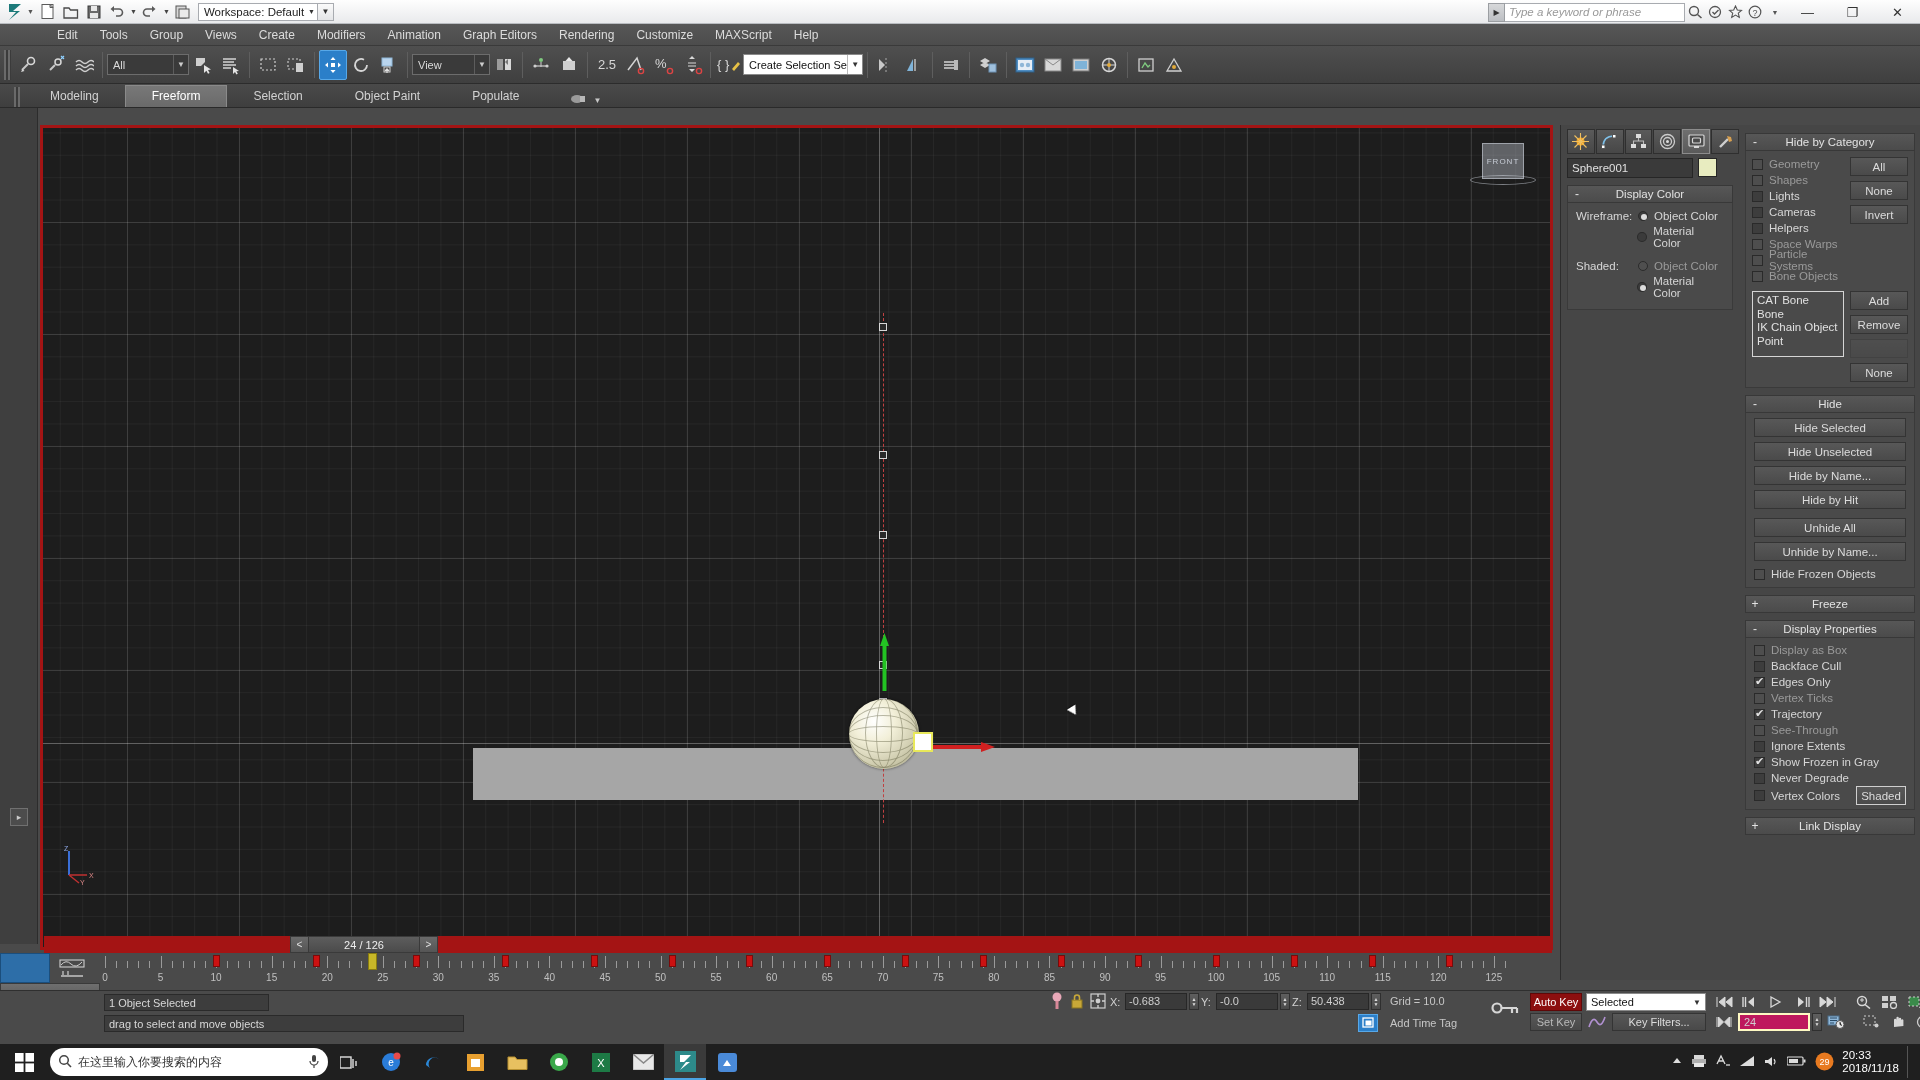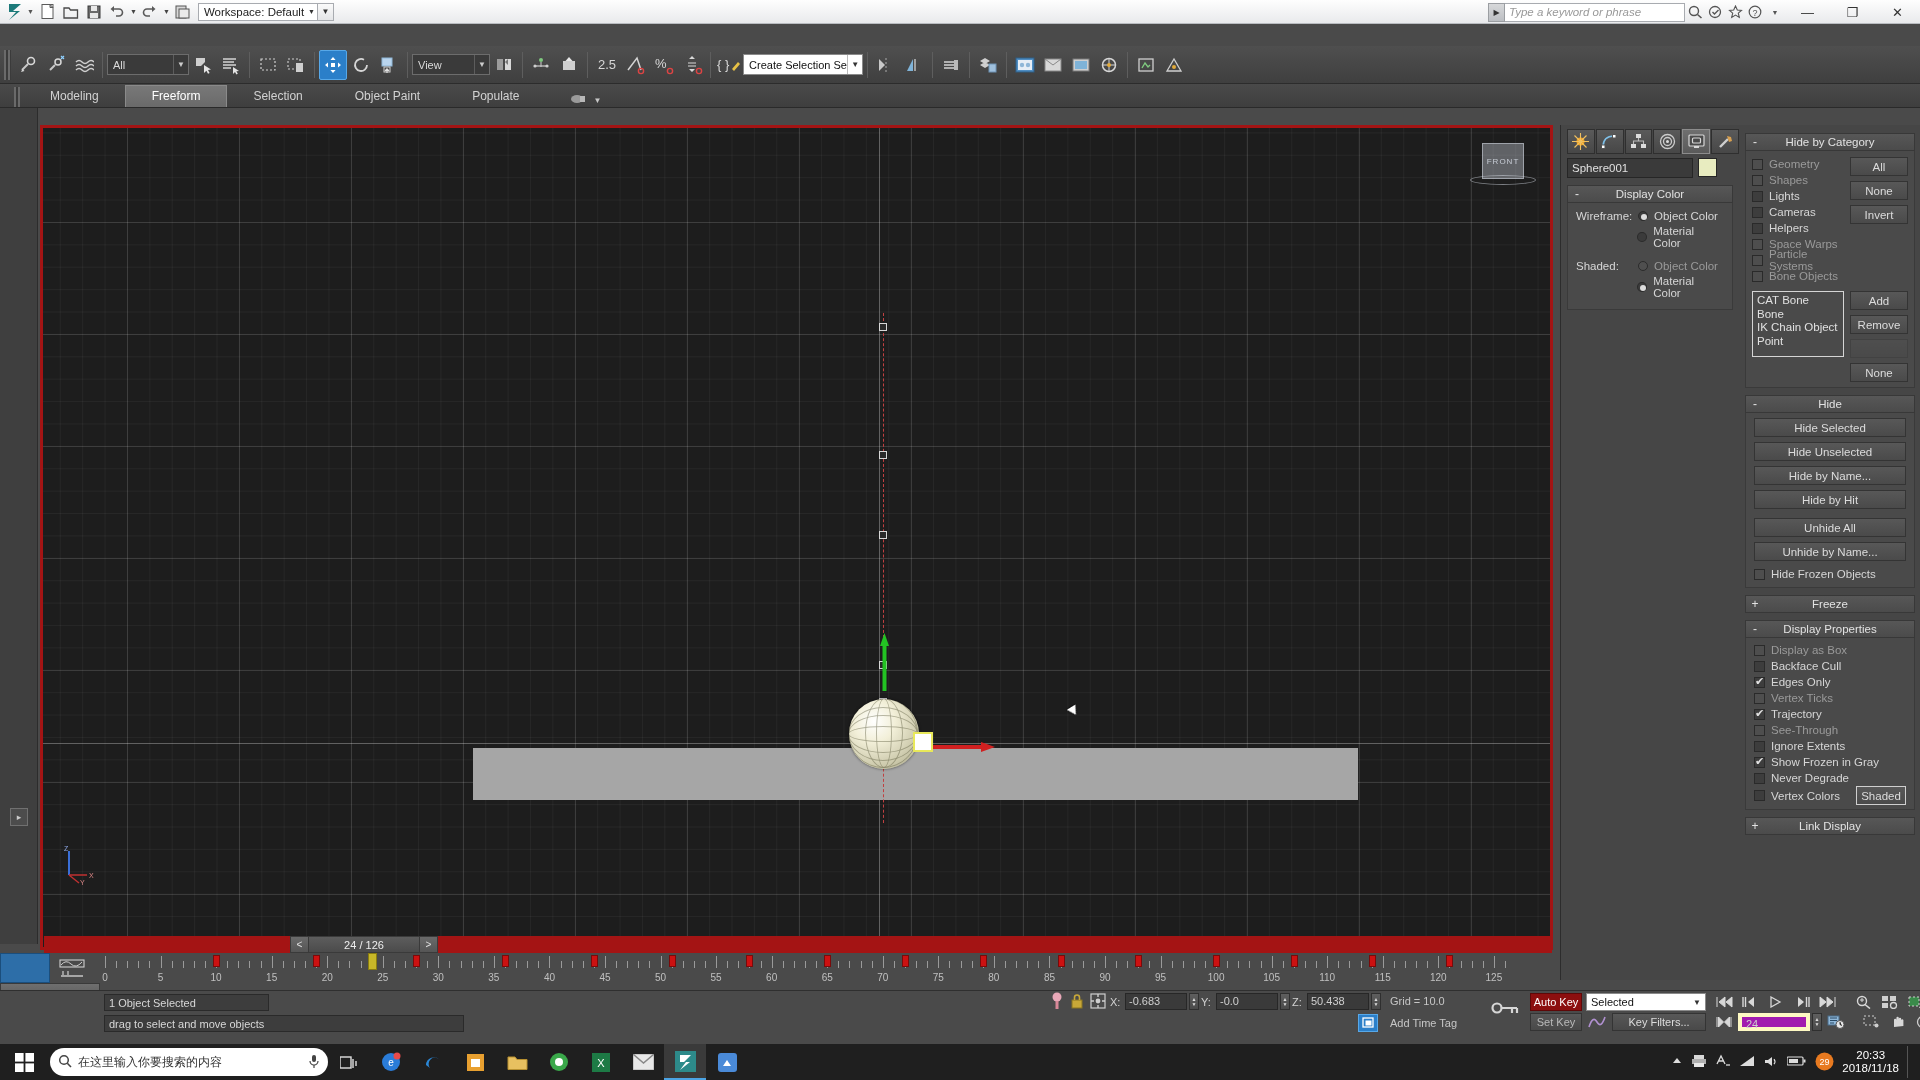--- a/index.html
+++ b/index.html
@@ -227,36 +227,36 @@
     padding-left:4px; }
   .keyfilters { position:absolute; left:1612px; top:22px; width:94px; height:18px;
     background:linear-gradient(#585858,#494949); border:1px solid #343434; color:#dcdcdc;
     font-size:11px; display:flex; align-items:center; justify-content:center; }
   .kf-curve { position:absolute; left:1586px; top:22px; width:22px; height:18px;
     display:flex; align-items:center; justify-content:center; }
   .playrow { position:absolute; left:1712px; top:1px; display:flex; gap:2px; }
   .playrow2 { position:absolute; left:1712px; top:21px; display:flex; gap:2px; align-items:center; }
   .pbtn { width:24px; height:19px; display:flex; align-items:center; justify-content:center;
     font-size:10px; color:#d8d8d8; border:1px solid transparent; }
-  .framein { width:72px; height:18px; background:#a21caf; border:4px solid #fef9c3;
+  .framein { width:72px; height:18px; background:#be185d; border:2px solid #fef9c3;
     color:#cfcfcf; font-size:11px; padding:1px 4px; }
 
   
   .taskbar { position:absolute; left:0; bottom:0; width:1920px; height:36px; background:#1f1f1f;
     display:flex; align-items:center; }
   .tb-start { width:48px; height:36px; display:flex; align-items:center; justify-content:center; }
   .tb-search { width:278px; height:28px; background:#fff; border-radius:14px; display:flex;
     align-items:center; padding:0 8px; margin-left:2px; }
   .tb-search .s-txt { font-size:12px; color:#333; margin-left:6px; flex:1; }
   .tb-app { width:42px; height:36px; display:flex; align-items:center; justify-content:center;
     position:relative; }
   .tb-app.active { background:#3a3a3a; border-bottom:2px solid #4ba3e3; }
   .tray { position:absolute; right:0; display:flex; align-items:center; height:36px; gap:8px;
     padding-right:8px; color:#e8e8e8; font-size:11px; }
-  .clock { text-align:center; line-height:13px; font-size:11.5px; color:#fff; }
+  .clock { text-align:left; line-height:13px; font-size:11.5px; color:#fff; }
 
   .prebar { position:absolute; left:0; top:1048px; width:1920px; height:26px; background:#3c3c3c;
     border-top:1px solid #2a2a2a; display:flex; align-items:center; }
   .pb-tab { height:24px; background:#4e4e4e; border:1px solid #3a3a3a; display:flex;
     align-items:center; padding:0 8px; gap:6px; margin-left:14px; font-size:11px; color:#ddd; }
 
   svg { pointer-events:none; }
 </style>
 </head>
 <body>
@@ -343,20 +343,34 @@
             <text x="7" y="10.5" font-size="9" text-anchor="middle" fill="#555" font-family="Liberation Sans">?</text>
           </svg>
       </div>
       <div class="tb-icn" style="font-size:7px">▼</div>
       <div class="winbtn">—</div>
       <div class="winbtn">❐</div>
       <div class="winbtn close">✕</div>
     </div>
   </div>
 
+  <div class="menubar">
+    <div class="menu-item">Edit</div>
+    <div class="menu-item">Tools</div>
+    <div class="menu-item">Group</div>
+    <div class="menu-item">Views</div>
+    <div class="menu-item">Create</div>
+    <div class="menu-item">Modifiers</div>
+    <div class="menu-item">Animation</div>
+    <div class="menu-item">Graph Editors</div>
+    <div class="menu-item">Rendering</div>
+    <div class="menu-item">Customize</div>
+    <div class="menu-item">MAXScript</div>
+    <div class="menu-item">Help</div>
+  </div>
 
   <div class="maintool">
     <div class="grip"></div>
     <div class="tbtn">
       <svg width="20" height="20">
           <path d="M4 15 L10 9" stroke="#c9c9c9" stroke-width="2"></path>
           <circle cx="13" cy="6" r="3.5" fill="none" stroke="#d8d8d8" stroke-width="1.6"></circle>
           <path d="M3 17 l1.5 -3 l2 2 z" fill="#d8d8d8"></path>
         </svg>
     </div>

